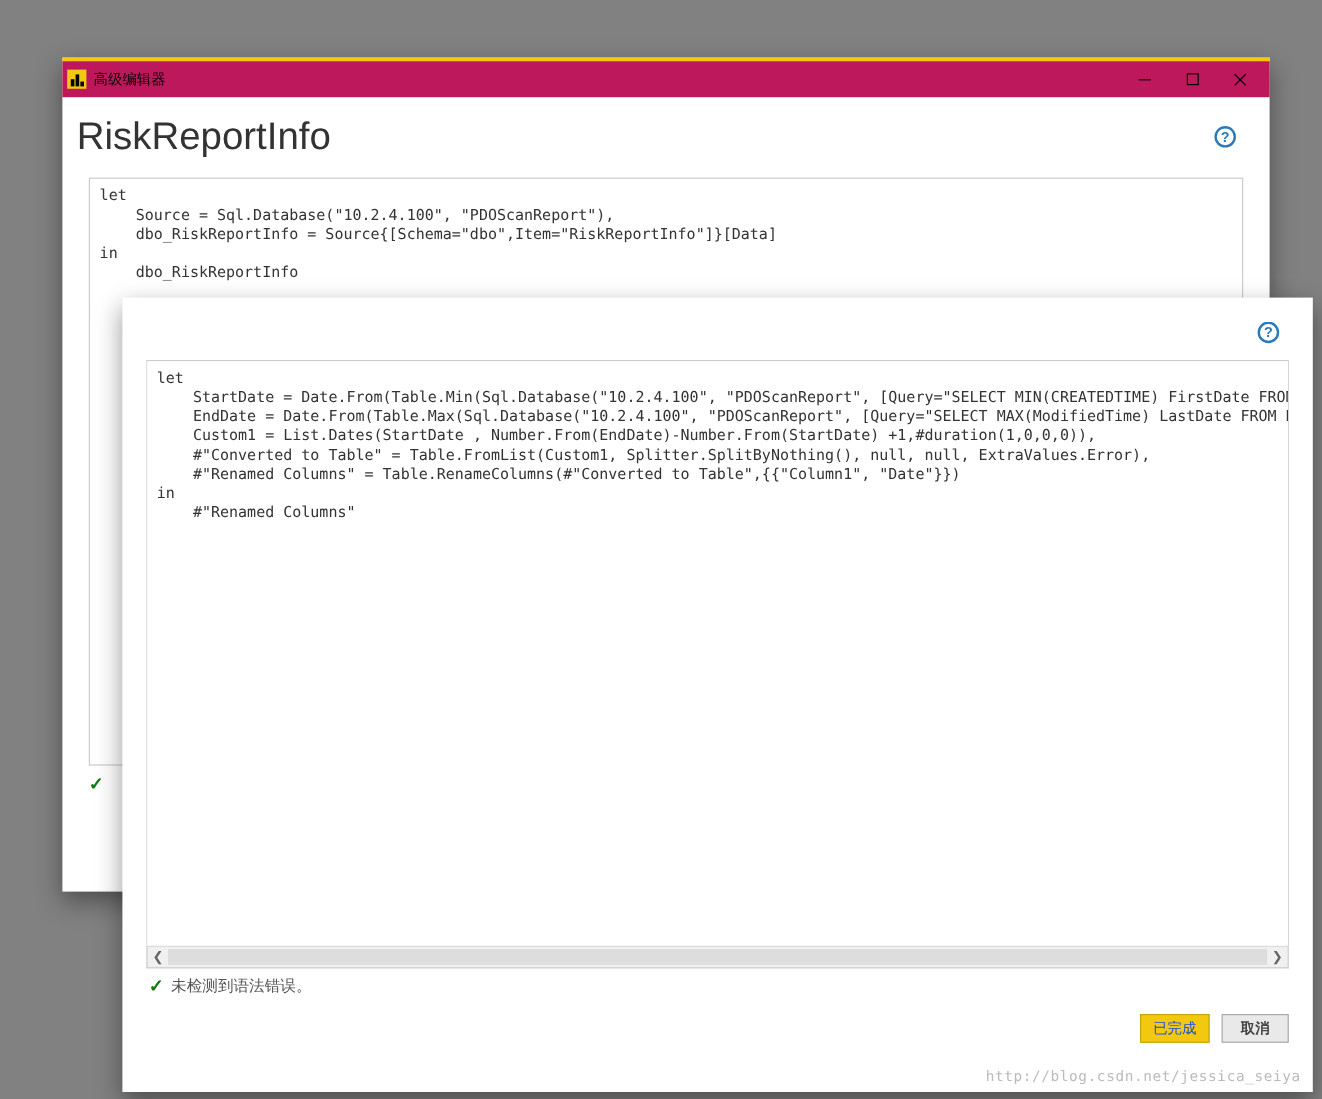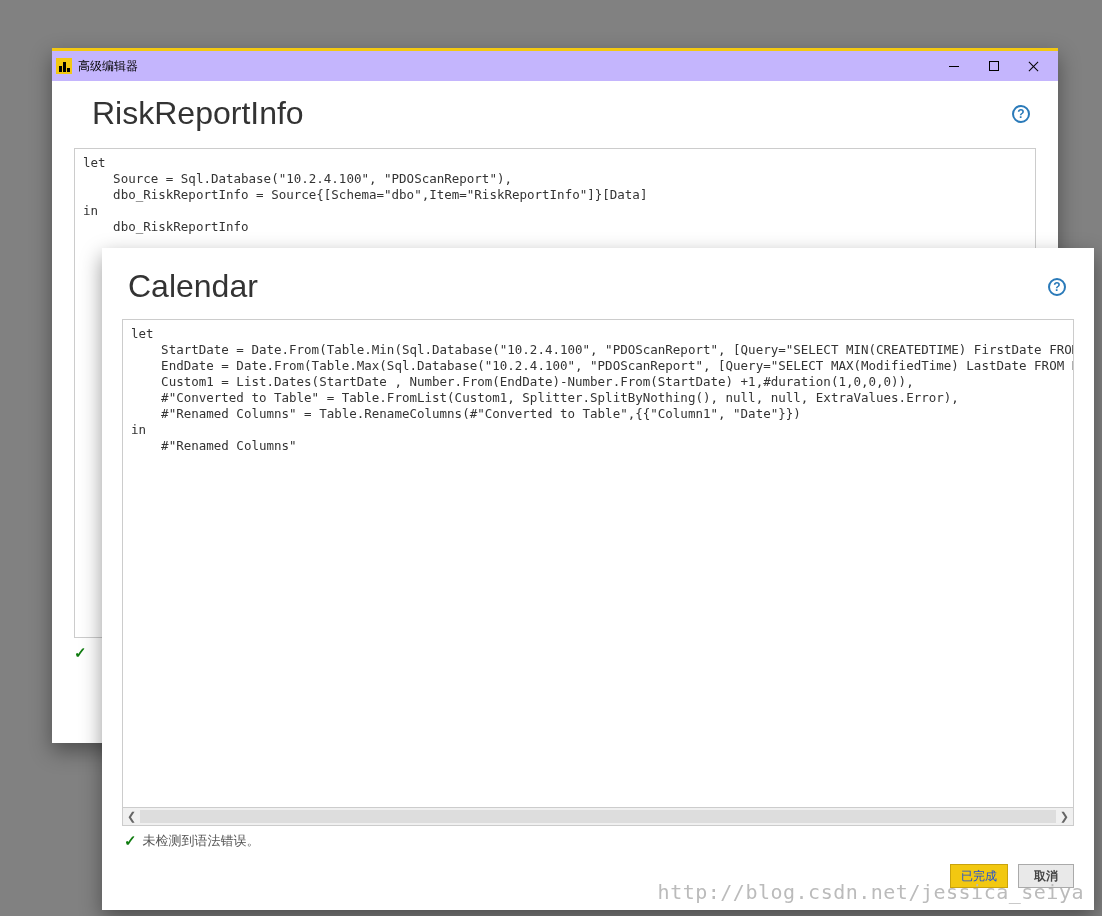--- a/index.html
+++ b/index.html
@@ -27,21 +27,21 @@
   left: 102px;
   top: 248px;
   width: 992px;
   height: 662px;
 }
 .titlebar {
   height: 30px;
   display: flex;
   align-items: center;
   padding: 0 4px;
-  background: #c4b5fd;
+  background: #be185d;
 }
 .titlebar .app-icon {
   width: 16px;
   height: 16px;
   background: #f2c811;
   margin-right: 6px;
   display: flex;
   align-items: flex-end;
   justify-content: center;
   gap: 1px;
@@ -76,21 +76,21 @@
 .max-box { width:10px; height:10px; border:1px solid #000; }
 .x-icon { position:relative; width:12px; height:12px; }
 .x-icon::before, .x-icon::after {
   content:""; position:absolute; left:5px; top:0; width:1px; height:13px; background:#000;
 }
 .x-icon::before { transform: rotate(45deg); }
 .x-icon::after { transform: rotate(-45deg); }
 .query-title-row {
   display:flex;
   align-items:center;
-  padding: 14px 28px 6px 40px;
+  padding: 14px 28px 6px 12px;
 }
 .window-front .query-title-row { padding-left: 26px; padding-top:20px; }
 .query-title {
   font-size: 32px;
   font-weight: 300;
   color: #333;
 }
 .help-icon {
   margin-left:auto;
   width:18px; height:18px;
@@ -181,21 +181,21 @@
 .btn-secondary {
   background:#e9e9e9;
   color:#444;
   font-weight:bold;
 }
 .watermark {
   position:absolute;
   bottom:12px;
   right:18px;
   font-family: monospace;
-  font-size:20px;
+  font-size:12px;
   color:#bbb;
   letter-spacing:0.5px;
 }
 </style>
 </head>
 <body>
 
 <div class="window window-back">
   <div class="titlebar">
     <div class="app-icon">
@@ -225,21 +225,20 @@
     dbo_RiskReportInfo = Source{[Schema="dbo",Item="RiskReportInfo"]}[Data]
 in
     dbo_RiskReportInfo</span></div>
   <div class="status-row">
     <span class="check-icon">✓</span>
   </div>
 </div>
 
 <div class="window window-front">
   <div class="query-title-row">
-    <div class="query-title">Calendar</div>
     <div class="help-icon">?</div>
   </div>
   <div class="code-box"><span class="code-line">let
     StartDate = Date.From(Table.Min(Sql.Database("10.2.4.100", "PDOScanReport", [Query="SELECT MIN(CREATEDTIME) FirstDate FROM RiskReportInfo"]
     EndDate = Date.From(Table.Max(Sql.Database("10.2.4.100", "PDOScanReport", [Query="SELECT MAX(ModifiedTime) LastDate FROM RiskReportInfo"]),
     Custom1 = List.Dates(StartDate , Number.From(EndDate)-Number.From(StartDate) +1,#duration(1,0,0,0)),
     #"Converted to Table" = Table.FromList(Custom1, Splitter.SplitByNothing(), null, null, ExtraValues.Error),
     #"Renamed Columns" = Table.RenameColumns(#"Converted to Table",{{"Column1", "Date"}})
 in
     #"Renamed Columns"</span></div>

